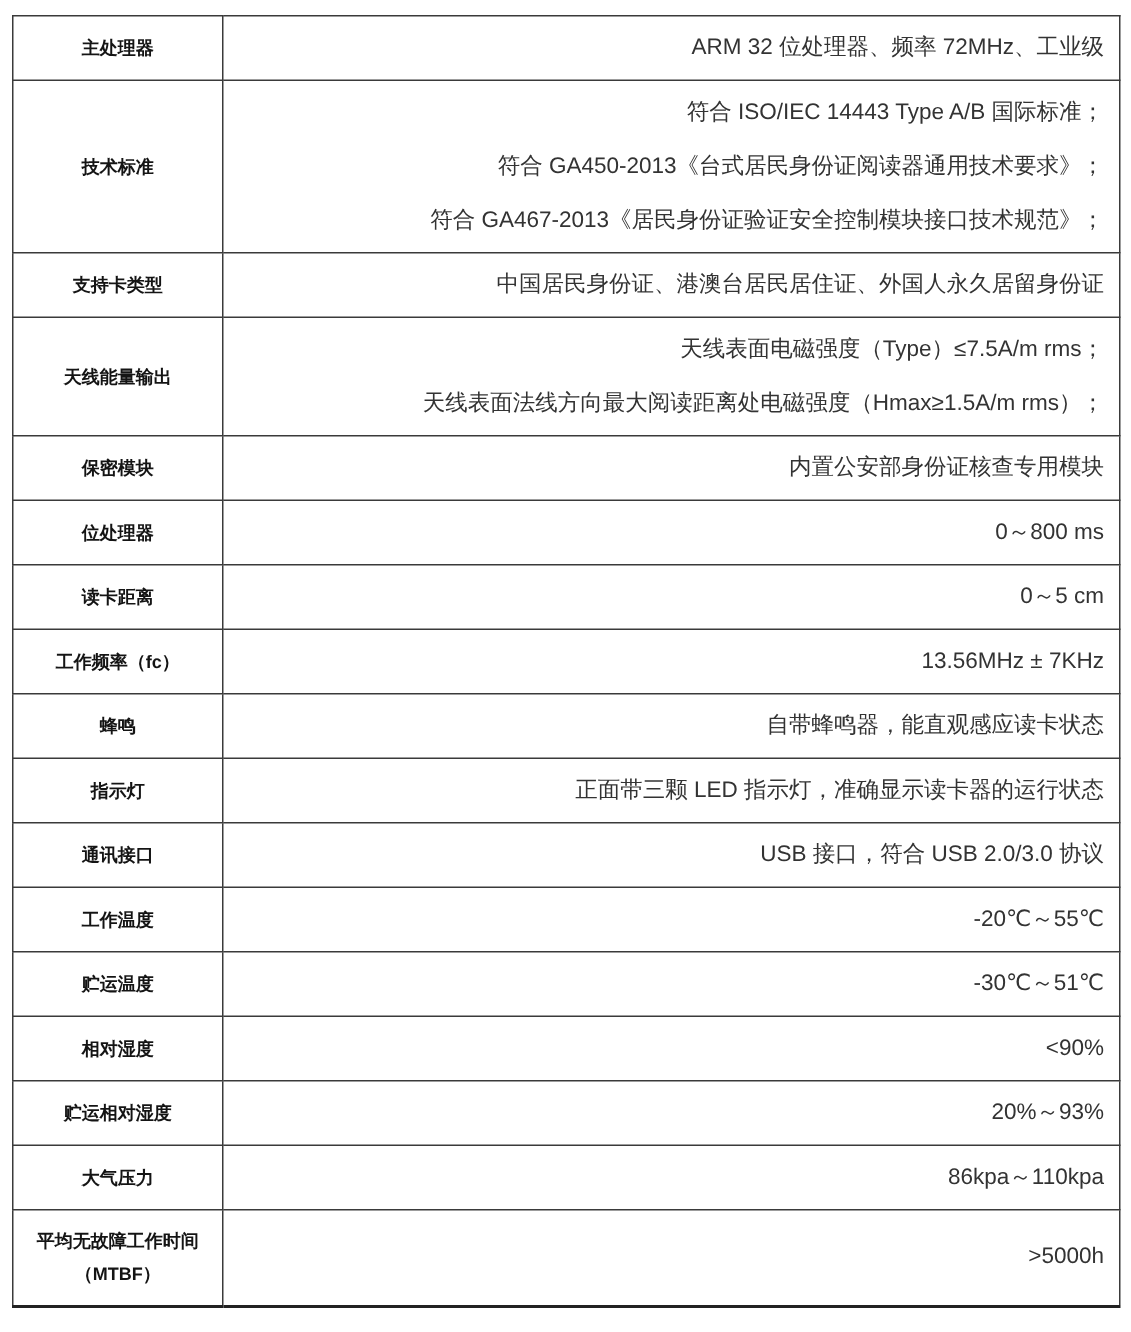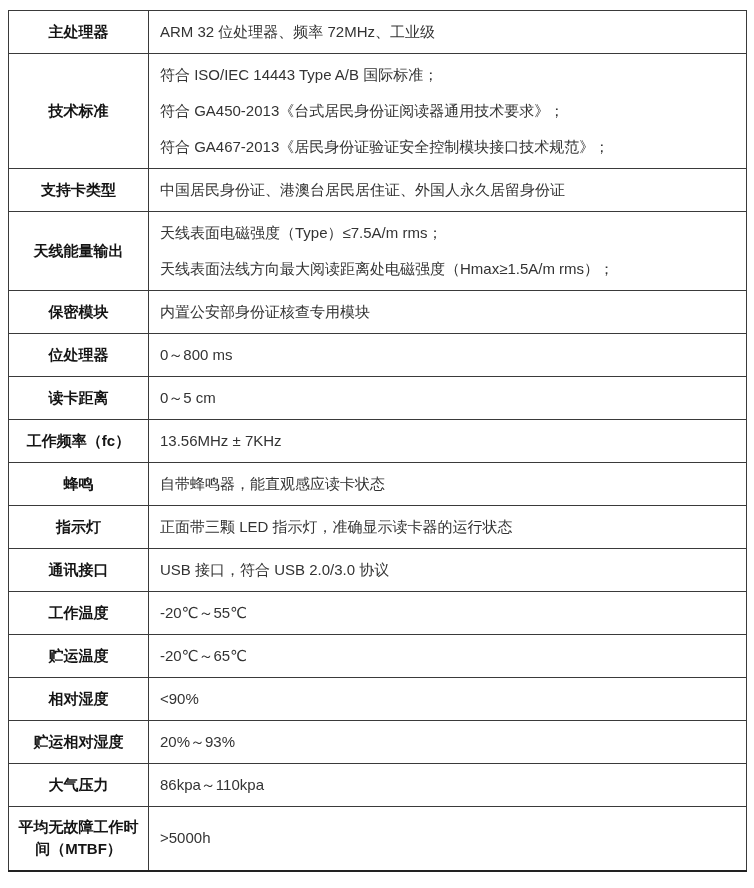--- a/index.html
+++ b/index.html
@@ -24,36 +24,37 @@
   }
   .spec-table col.c-label { width: 140px; }
   .spec-table col.c-value { width: 598px; }
   .spec-table th,
   .spec-table td {
     border: 1px solid #3a3a3a;
     vertical-align: middle;
     box-sizing: border-box;
   }
   .spec-table th {
-    font-size: 15px;
+    font-size: 12px;
     font-weight: bold;
     color: #141414;
     text-align: center;
     line-height: 22px;
     padding: 2px 5px;
   }
   .spec-table td {
     font-size: 15px;
     color: #333333;
     text-align: left;
     padding: 3px 10px 3px 11px;
   }
   .spec-table td .line {
     line-height: 36px;
     white-space: nowrap;
+    text-align: right;
   }
   
   .spec-table tr:last-child th,
   .spec-table tr:last-child td {
     height: 64px;
   }
   
   .spec-table tr:last-child th,
   .spec-table tr:last-child td {
     border-bottom-width: 2px;
@@ -141,21 +142,21 @@
         </tr>
         <tr>
           <th>工作温度</th>
           <td>
             <div class="line">-20℃～55℃</div>
           </td>
         </tr>
         <tr>
           <th>贮运温度</th>
           <td>
-            <div class="line">-20℃～65℃</div>
+            <div class="line">-30℃～51℃</div>
           </td>
         </tr>
         <tr>
           <th>相对湿度</th>
           <td>
             <div class="line">&lt;90%</div>
           </td>
         </tr>
         <tr>
           <th>贮运相对湿度</th>

